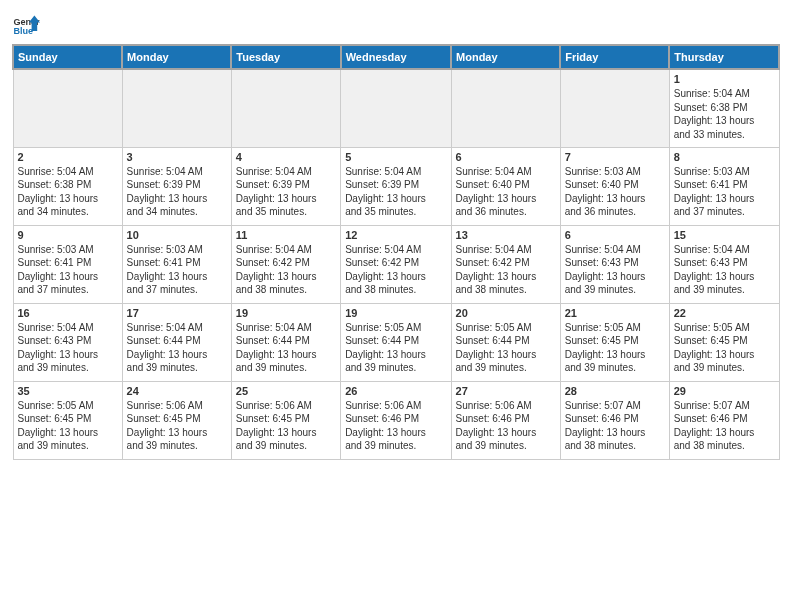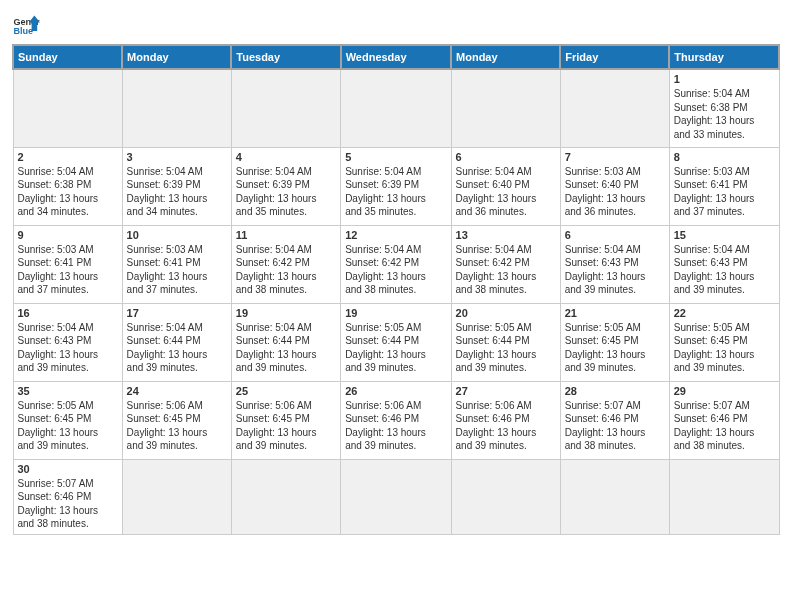--- a/index.html
+++ b/index.html
@@ -237,27 +237,15 @@
           </td>
           <td>
             <span class="day-number">28</span>
             <div class="day-info">Sunrise: 5:07 AM<br>Sunset: 6:46 PM<br>Daylight: 13 hours<br>and 38 minutes.</div>
           </td>
           <td>
             <span class="day-number">29</span>
             <div class="day-info">Sunrise: 5:07 AM<br>Sunset: 6:46 PM<br>Daylight: 13 hours<br>and 38 minutes.</div>
           </td>
         </tr>
-        <tr class="last-row">
-          <td>
-            <span class="day-number">30</span>
-            <div class="day-info">Sunrise: 5:07 AM<br>Sunset: 6:46 PM<br>Daylight: 13 hours<br>and 38 minutes.</div>
-          </td>
-          <td class="empty"></td>
-          <td class="empty"></td>
-          <td class="empty"></td>
-          <td class="empty"></td>
-          <td class="empty"></td>
-          <td class="empty"></td>
-        </tr>
       </tbody>
   </table>
 </div>
 
 </body></html>

